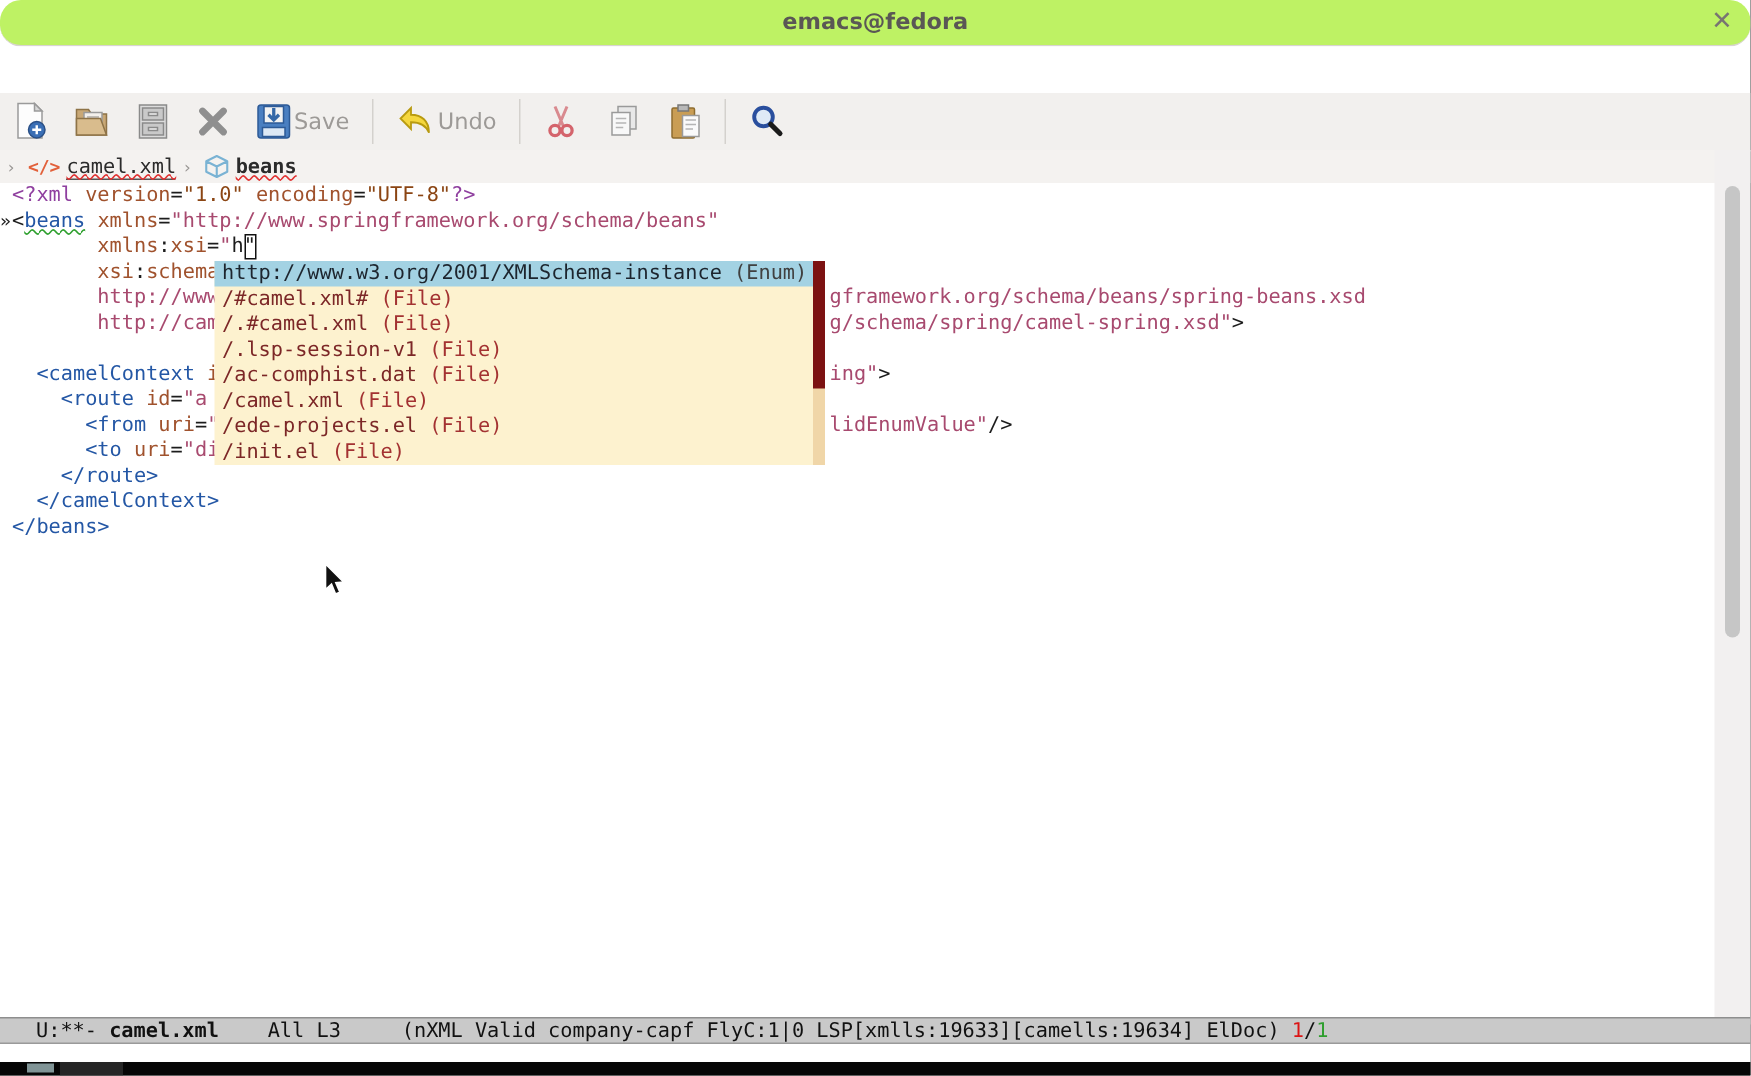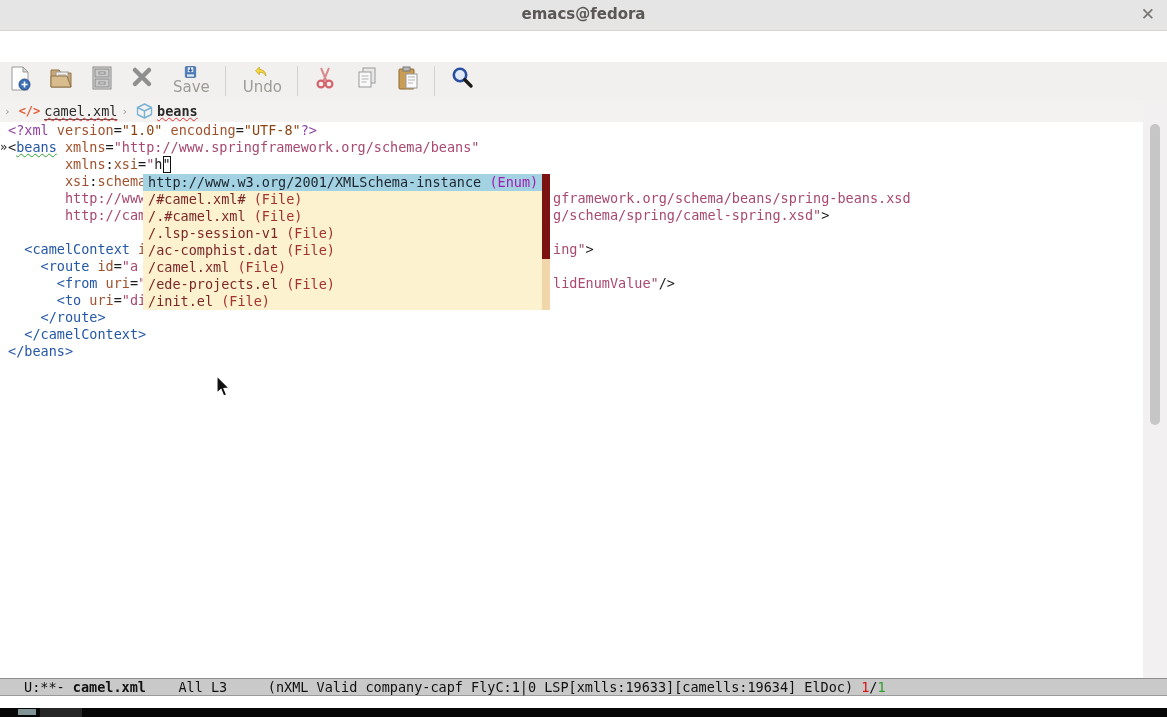--- a/index.html
+++ b/index.html
@@ -1,34 +1,34 @@
 <!DOCTYPE html>
 <html><head>
 <meta charset="utf-8">
 <style>
   html,body{margin:0;padding:0;}
   body{width:1167px;height:717px;position:relative;overflow:hidden;
        font-family:"DejaVu Sans",sans-serif;background:#000;}
   .win{position:absolute;left:0;top:0;width:1167px;height:708px;background:#fff;}
 
   
-  .titlebar{position:absolute;left:0;top:0;width:1167px;height:30px;background:#e5e5e5;
-            border-bottom:1px solid #d8d4d0;}
+  .titlebar{position:absolute;left:0;top:0;width:1167px;height:30px;background:#bef264;
+            border-bottom:1px solid #d8d4d0;border-radius:14px;}
   .title{position:absolute;left:0;right:0;top:5px;text-align:center;color:#5a5755;
          font-size:15px;font-weight:bold;}
   .close-x{position:absolute;right:12px;top:4px;color:#787572;font-size:17px;cursor:default;}
 
   
   .menubar{position:absolute;left:0;top:31px;width:1167px;height:31px;background:#f2f0ee;}
   .menuitem{display:inline-block;padding:6px 9px 0 9px;color:#4c4a48;font-size:15px;}
 
   
   .toolbar{position:absolute;left:0;top:62px;width:1167px;height:38px;background:#f2f0ee;
            border-bottom:1px solid #dbd8d4;display:flex;align-items:center;}
-  .tbtn{display:flex;align-items:center;padding:2px 9px;height:30px;flex-direction:column;}
+  .tbtn{display:flex;align-items:center;padding:2px 9px;height:30px;}
   .tlabel{color:#9d9a97;font-size:15px;margin-left:2px;}
   .tsep{width:1px;height:30px;background:#d4d1cd;margin:0 6px;}
 
   
   .headerline{position:absolute;left:0;top:100px;width:1167px;height:22px;background:#f4f2f0;
               font-family:"DejaVu Sans Mono",monospace;font-size:13.5px;color:#333;
               display:flex;align-items:center;}
   .bc-chev{color:#9a9795;font-size:11px;margin:0 4px;}
   .bc-file{color:#2b2b2b;text-decoration:underline wavy #e03030 1px;border-bottom:1px solid #555;}
   .bc-elem{color:#2b2b2b;font-weight:bold;text-decoration:underline wavy #e03030 1px;}
@@ -44,21 +44,21 @@
   .c-val{color:#8b4513;} .c-str{color:#a84a6f;} .c-tag{color:#2457a5;}
   .c-tagerr{color:#2457a5;text-decoration:underline wavy #2fa02f 1px;}
   .cursorbox{display:inline-block;outline:1.4px solid #111;outline-offset:-1px;color:#1c1c1c;}
 
   
   .popup{position:absolute;left:143px;top:174px;width:407px;background:#fdf2cf;
          font-family:"DejaVu Sans Mono",monospace;font-size:13.5px;}
   .popup-item{height:17px;line-height:17px;white-space:pre;padding-left:5px;color:#7c2727;}
   .popup-item .ann{color:#a33232;}
   .popup-item.sel{background:#a3d2e3;color:#1d252e;}
-  .popup-item.sel .ann{color:#a21caf;margin-top:44px;}
+  .popup-item.sel .ann{color:#404040;margin-top:44px;}
   .popup-scroll{position:absolute;right:0;top:0;width:8px;height:100%;background:#f0d6a8;}
   .popup-thumb{position:absolute;right:0;top:0;width:8px;background:#7c1212;}
 
   
   .vscroll{position:absolute;left:1143px;top:100px;width:24px;height:583px;background:#f2f0f0;}
   .vthumb{position:absolute;left:7px;top:24px;width:10px;height:301px;background:#c6c6c6;border-radius:5px;}
 
   
   .modeline{position:absolute;left:0;top:678px;width:1167px;height:18px;background:#c9c9c9;
             border-top:1px solid #8e8e8e;border-bottom:1px solid #9a9a9a;

